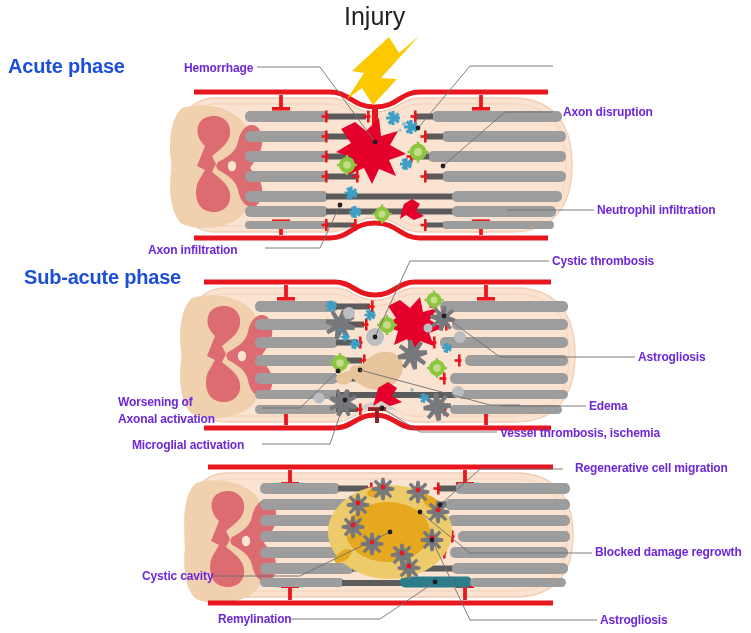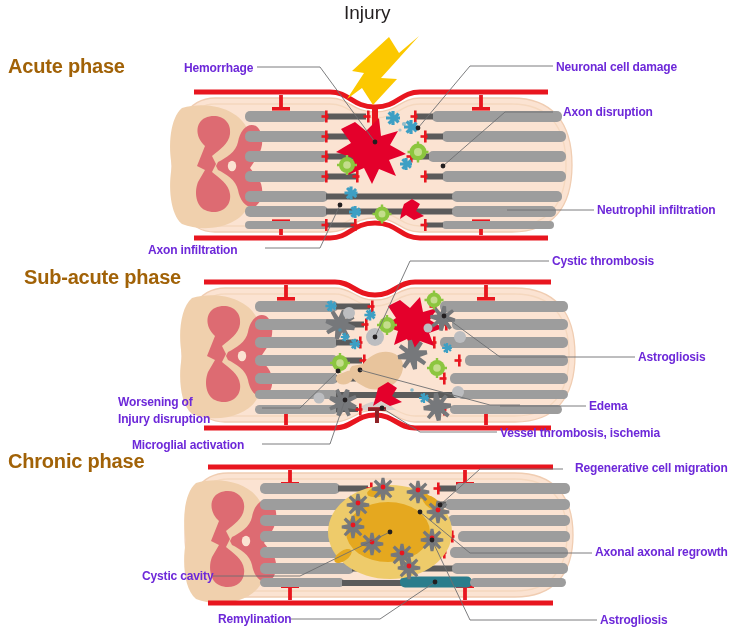--- a/index.html
+++ b/index.html
@@ -3,23 +3,23 @@
 <meta charset="utf-8">
 <style>
   html,body{margin:0;padding:0;background:#ffffff;}
   body{width:751px;height:633px;position:relative;overflow:hidden;
        font-family:"Liberation Sans","DejaVu Sans",sans-serif;}
   .stage{position:absolute;left:0;top:0;width:751px;height:633px;}
   svg.layer{position:absolute;left:0;top:0;width:751px;height:633px;}
 
   .lbl{position:absolute;font-size:12px;font-weight:bold;color:#6d28d9;
        letter-spacing:-0.15px;white-space:nowrap;line-height:15.5px;}
-  .phase{position:absolute;font-size:20px;font-weight:bold;color:#a16207;
+  .phase{position:absolute;font-size:20px;font-weight:bold;color:#1d4ed8;
          white-space:nowrap;letter-spacing:-0.2px;}
-  .injury{position:absolute;font-size:19px;font-weight:normal;color:#231f20;
+  .injury{position:absolute;font-size:25px;font-weight:normal;color:#231f20;
           white-space:nowrap;}
   .lbl.right{text-align:left;}
   .lbl.left{text-align:left;}
   .lbl.two{line-height:16.5px;white-space:pre-line;}
 </style>
 </head>
 <body>
 
 <div class="stage">
 
@@ -491,35 +491,33 @@
   <g>
     <path d="M 419 36 L 381 78 L 397 79 L 373 105 L 362 88 L 347 99
              L 364 73 L 352 71 L 389 37 L 399 53 Z" fill="#fcc800"></path>
   </g>
 </svg>
 
 <div class="injury" style="left:344px;top:2px;">Injury</div>
 
 <div class="phase" style="left:8px;top:55px;">Acute phase</div>
 <div class="phase" style="left:8px;top:266px;margin-left:16px;">Sub-acute phase</div>
-<div class="phase" style="left:8px;top:450px;">Chronic phase</div>
 
 <div class="lbl left" style="left:184px;top:61px;">Hemorrhage</div>
 <div class="lbl left" style="left:148px;top:243px;">Axon infiltration</div>
-<div class="lbl right" style="left:556px;top:60px;">Neuronal cell damage</div>
 <div class="lbl right" style="left:563px;top:105px;">Axon disruption</div>
 <div class="lbl right" style="left:597px;top:203px;">Neutrophil infiltration</div>
 
 <div class="lbl left two" style="left:118px;top:394px;">Worsening of
-Injury disruption</div>
+Axonal activation</div>
 <div class="lbl left" style="left:132px;top:438px;">Microglial activation</div>
 <div class="lbl right" style="left:552px;top:254px;">Cystic thrombosis</div>
 <div class="lbl right" style="left:638px;top:350px;">Astrogliosis</div>
 <div class="lbl right" style="left:589px;top:399px;">Edema</div>
 <div class="lbl right" style="left:500px;top:426px;">Vessel thrombosis, ischemia</div>
 
 <div class="lbl left" style="left:142px;top:569px;">Cystic cavity</div>
 <div class="lbl left" style="left:218px;top:612px;">Remylination</div>
 <div class="lbl right" style="left:566px;top:461px;margin-left:9px;">Regenerative cell migration</div>
-<div class="lbl right" style="left:595px;top:545px;">Axonal axonal regrowth</div>
+<div class="lbl right" style="left:595px;top:545px;">Blocked damage regrowth</div>
 <div class="lbl right" style="left:600px;top:613px;">Astrogliosis</div>
 
 </div>
 
 </body></html>

